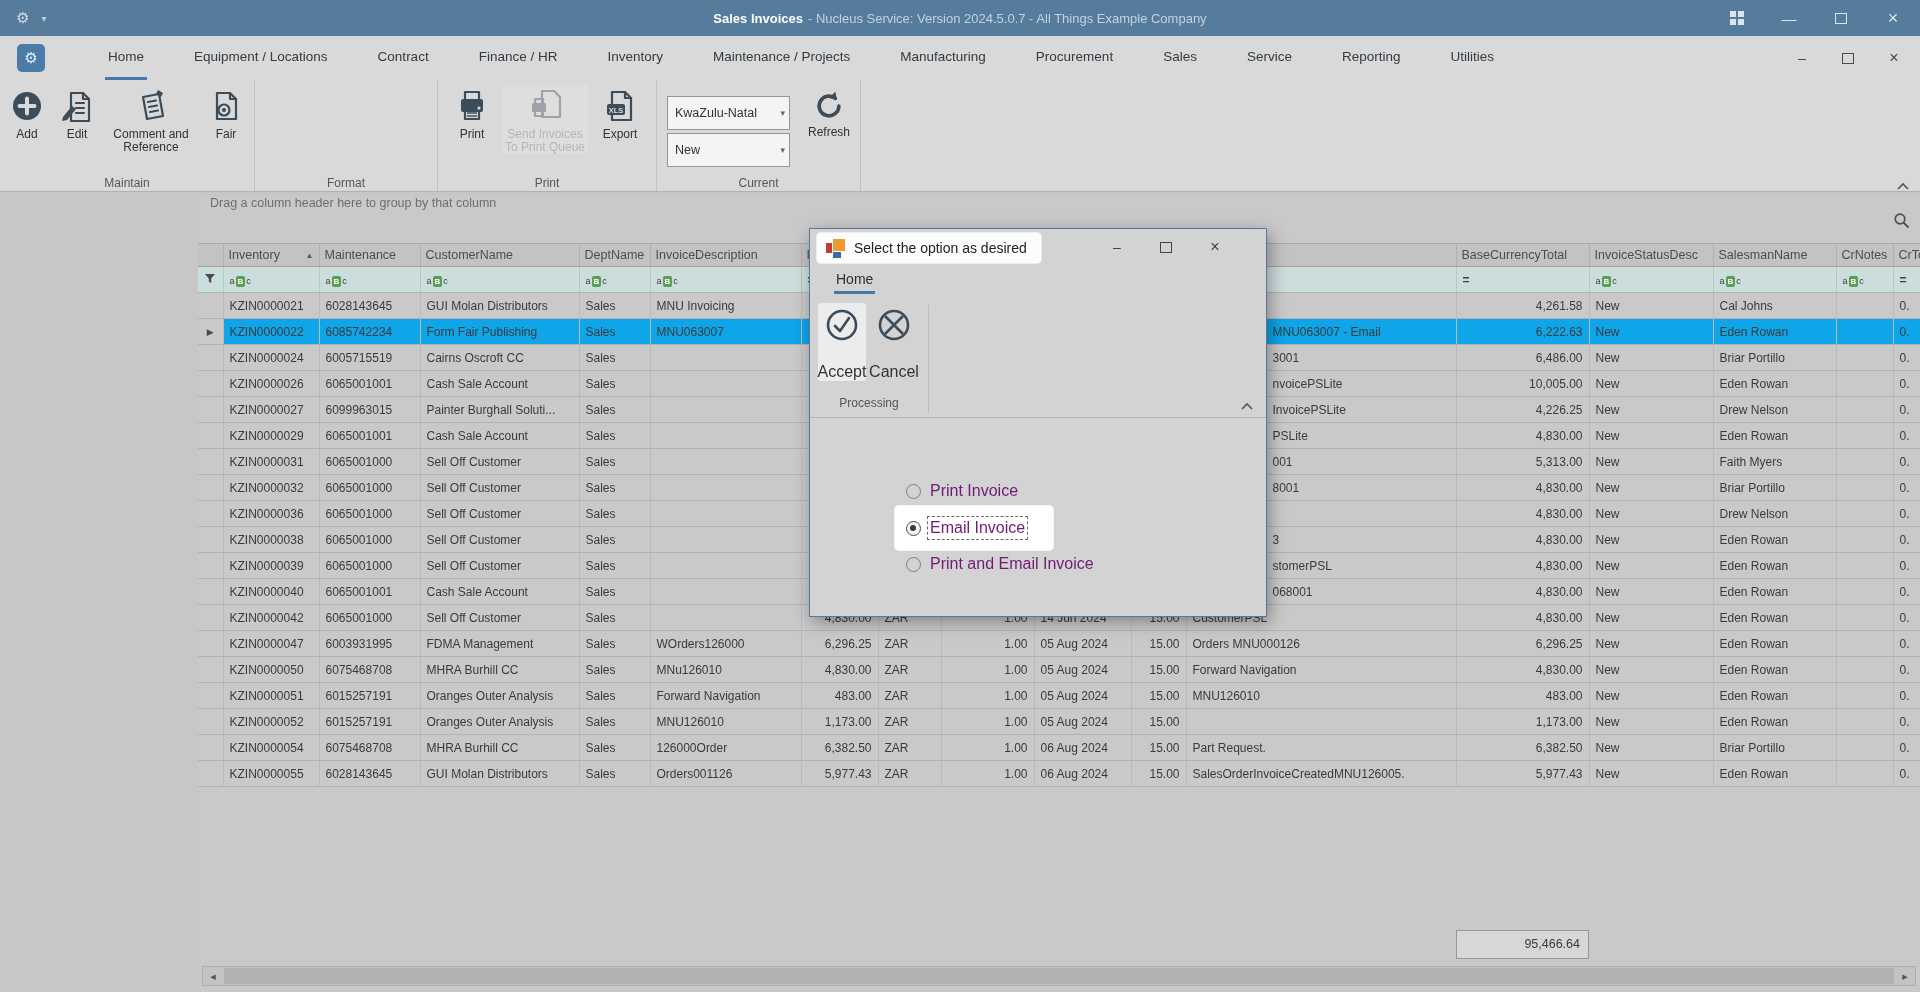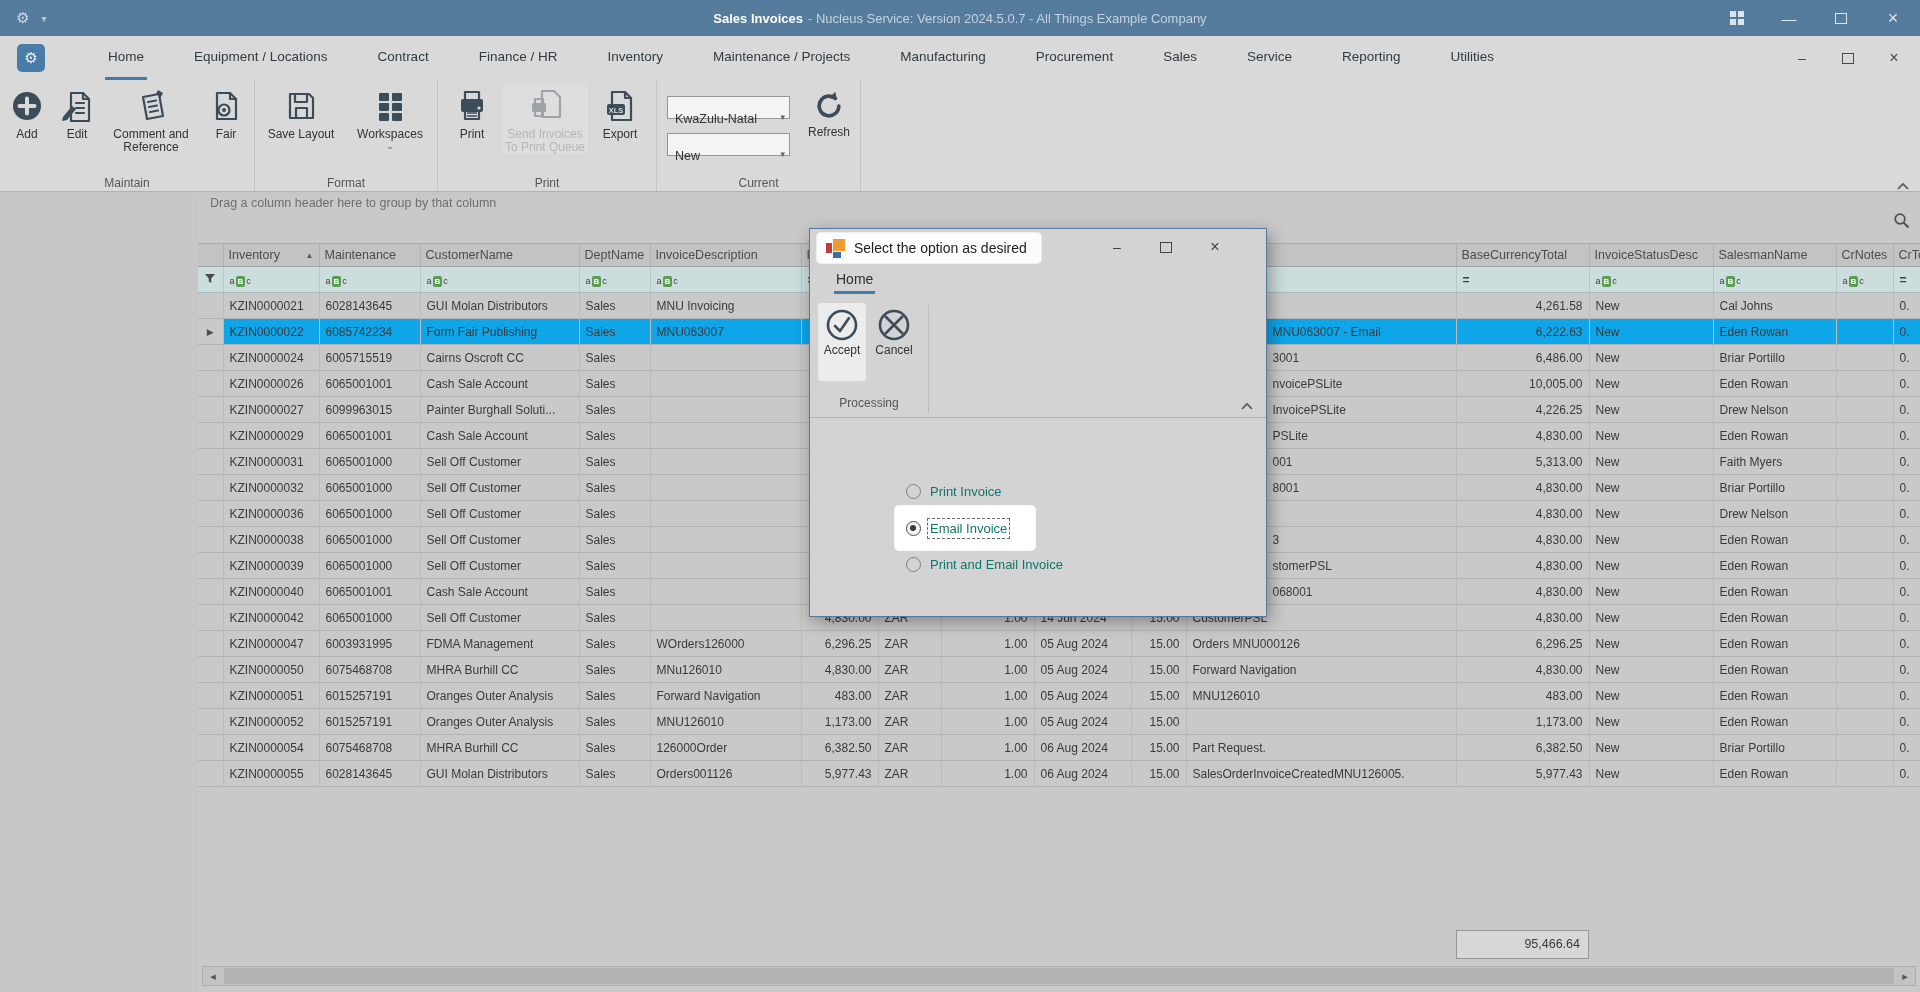--- a/index.html
+++ b/index.html
@@ -32,21 +32,21 @@
   .rbtns{display:flex;justify-content:center;align-items:flex-start;padding-top:5px}
   .rbtn{display:flex;flex-direction:column;align-items:center;padding-top:2px;cursor:pointer;border-radius:3px}
   .rbtn .ric{width:38px;height:38px}
   .rbtn .rlabel{margin-top:3px;font-size:12px;line-height:13px;color:#333;text-align:center;white-space:pre-line}
   .rbtn .subcaret{font-size:9px;color:#555;margin-top:1px;line-height:8px}
   .rbtn.disabled{background:#dedede}
   .rbtn.disabled .rlabel{color:#b6b6b6}
   .rbtn.disabled .ric{opacity:.4}
   .icon-stroke{stroke:#3d4c59;fill:none;stroke-width:2.2;stroke-linecap:round;stroke-linejoin:round}
   .icon-fill{fill:#3d4c59}
-  .dd{position:absolute;height:23px;background:#f4f4f4;border:1px solid #979797;box-sizing:border-box;display:flex;align-items:flex-start;font-size:12.5px;color:#333;padding:15px 4px 0 7px;cursor:pointer}
+  .dd{position:absolute;height:34px;background:#f4f4f4;border:1px solid #979797;box-sizing:border-box;display:flex;align-items:center;font-size:12.5px;color:#333;padding:0 4px 0 7px;cursor:pointer}
   .dd .ddcaret{margin-left:auto;font-size:9px;color:#666;padding-left:6px}
   .ribbon-collapse{position:absolute;right:10px;bottom:4px;width:14px;height:10px;cursor:pointer}
   
   .main{position:absolute;left:0;top:192px;width:1920px;bottom:0}
   .links{position:absolute;left:0;top:4px;bottom:0;width:197px;background:#d2d2d2;border-right:1px solid #9e9e9e;box-sizing:border-box}
   .links-title{position:absolute;left:18px;top:14px;font-size:19px;color:#303030}
   .links-pin{position:absolute;right:24px;top:22px;width:14px;height:14px;cursor:pointer}
   .links-search{position:absolute;left:4px;top:60px;width:188px;height:25px;background:#f3f3f3;border:1px solid #8f8f8f;box-sizing:border-box;display:flex;align-items:center}
   .links-search input{flex:1;border:0;outline:0;background:transparent;font-family:"Liberation Sans",sans-serif;font-size:12.5px;color:#555;padding:0 4px 0 7px;min-width:0}
   .links-search .mag{width:15px;height:15px;margin-right:6px;flex:0 0 auto}
@@ -82,33 +82,33 @@
   .dlg-pill{position:absolute;left:7px;top:4px;height:30px;background:#fcfcfc;border-radius:4px;display:flex;align-items:center;gap:9px;padding:0 14px 0 9px;font-size:14px;color:#222;box-shadow:0 0 0 1px rgba(255,255,255,.6)}
   .dlg-logo{position:relative;width:19px;height:19px;flex:0 0 auto}
   .dlg-logo i{position:absolute;display:block}
   .dlg-logo .lr{left:0;top:4px;width:6px;height:10px;background:#c23b3b}
   .dlg-logo .lo{left:7px;top:0;width:12px;height:12px;background:#ef9b32}
   .dlg-logo .lb{left:7px;top:13px;width:8px;height:6px;background:#3c6ca8}
   .dlg-controls{position:absolute;left:292px;top:6px;display:flex;gap:19px;color:#444}
   .dlg-controls .ctl{width:30px;height:24px;display:flex;align-items:center;justify-content:center;font-size:14px;cursor:pointer}
   .dlg-tab{position:absolute;left:24px;top:42px;font-size:14px;color:#2e2e2e;padding:0 2px 4px 2px;border-bottom:3px solid #4779a8;cursor:pointer}
   .dlg-btn{position:absolute;top:74px;width:48px;height:78px;display:flex;flex-direction:column;align-items:center;padding-top:4px;box-sizing:border-box;border-radius:3px;cursor:pointer}
-  .dlg-btn .blabel{font-size:12px;color:#333;margin-top:0}
+  .dlg-btn .blabel{font-size:16px;color:#333;margin-top:20px}
   .dlg-accept{left:8px;background:#ececec}
   .dlg-cancel{left:60px}
   .dlg-group-label{position:absolute;left:0;top:167px;width:118px;text-align:center;font-size:12px;color:#565656}
   .dlg-gsep{position:absolute;left:118px;top:76px;height:108px;width:0;border-right:1px solid #bdbdbd}
   .dlg-chevron{position:absolute;right:12px;top:168px;width:14px;height:10px;cursor:pointer}
   .dlg-ribbon-line{position:absolute;left:0;top:188px;width:100%;border-bottom:1px solid #b5b5b5}
   .opt{position:absolute;display:flex;align-items:center;gap:9px;height:30px;left:96px;cursor:pointer}
   .opt.hl{left:85px;height:44px;background:#ffffff;border-radius:4px;padding:0 28px 0 11px;box-shadow:0 0 0 1px rgba(255,255,255,.8)}
   .radio{width:15px;height:15px;border:1.5px solid #7e7e7e;border-radius:50%;box-sizing:border-box;background:transparent;position:relative;flex:0 0 auto}
   .radio.on{border-color:#4c4c4c;background:#f5f5f5}
   .radio.on::after{content:"";position:absolute;left:3px;top:3px;width:6px;height:6px;border-radius:50%;background:#3a3a3a}
-  .optlabel{font-size:13px;color:#0f766e;white-space:nowrap}
+  .optlabel{font-size:16px;color:#701a75;white-space:nowrap}
   .optlabel.focus{outline:1px dashed #6b6b6b;outline-offset:2px}
 </style>
 </head>
 <body>
 
 <div class="titlebar">
   <div class="tb-left">
     <span>⚙</span>
     <span class="tb-caret">▾</span>
   </div>
@@ -194,43 +194,20 @@
           <circle cx="17" cy="23" r="5.5" class="icon-stroke"></circle>
           <circle cx="17" cy="23" r="2" class="icon-fill"></circle>
         </svg>
         <span class="rlabel">Fair</span>
       </div>
     </div>
     <div class="gname">Maintain</div>
   </div>
 
   <div class="rgroup" style="left:255px;width:183px">
-    <div class="rbtns" style="gap:4px">
-      <div class="rbtn" style="width:84px">
-        <svg class="ric" viewBox="0 0 38 38">
-          <path class="icon-stroke" d="M8 7h19l4 4v20H8z"></path>
-          <path class="icon-stroke" d="M13 7v8h12V7M14 31V21h11v10"></path>
-        </svg>
-        <span class="rlabel">Save Layout</span>
-      </div>
-      <div class="rbtn" style="width:86px">
-        <svg class="ric" viewBox="0 0 38 38">
-          <g class="icon-fill">
-            <rect x="8" y="6" width="10" height="8" rx="1"></rect>
-              <rect x="21" y="6" width="10" height="8" rx="1"></rect>
-            <rect x="8" y="16" width="10" height="8" rx="1"></rect>
-              <rect x="21" y="16" width="10" height="8" rx="1"></rect>
-            <rect x="8" y="26" width="10" height="8" rx="1"></rect>
-              <rect x="21" y="26" width="10" height="8" rx="1"></rect>
-          </g>
-        </svg>
-        <span class="rlabel">Workspaces</span>
-        <span class="subcaret">⌄</span>
-      </div>
-    </div>
     <div class="gname">Format</div>
   </div>
 
   <div class="rgroup" style="left:438px;width:219px">
     <div class="rbtns" style="gap:4px">
       <div class="rbtn" style="width:52px">
         <svg class="ric" viewBox="0 0 38 38">
           <path class="icon-stroke" d="M12 12V5h14v7"></path>
           <rect x="8" y="12" width="22" height="13" rx="2" class="icon-fill"></rect>
           <path class="icon-stroke" d="M12 22v10h14V22"></path>

